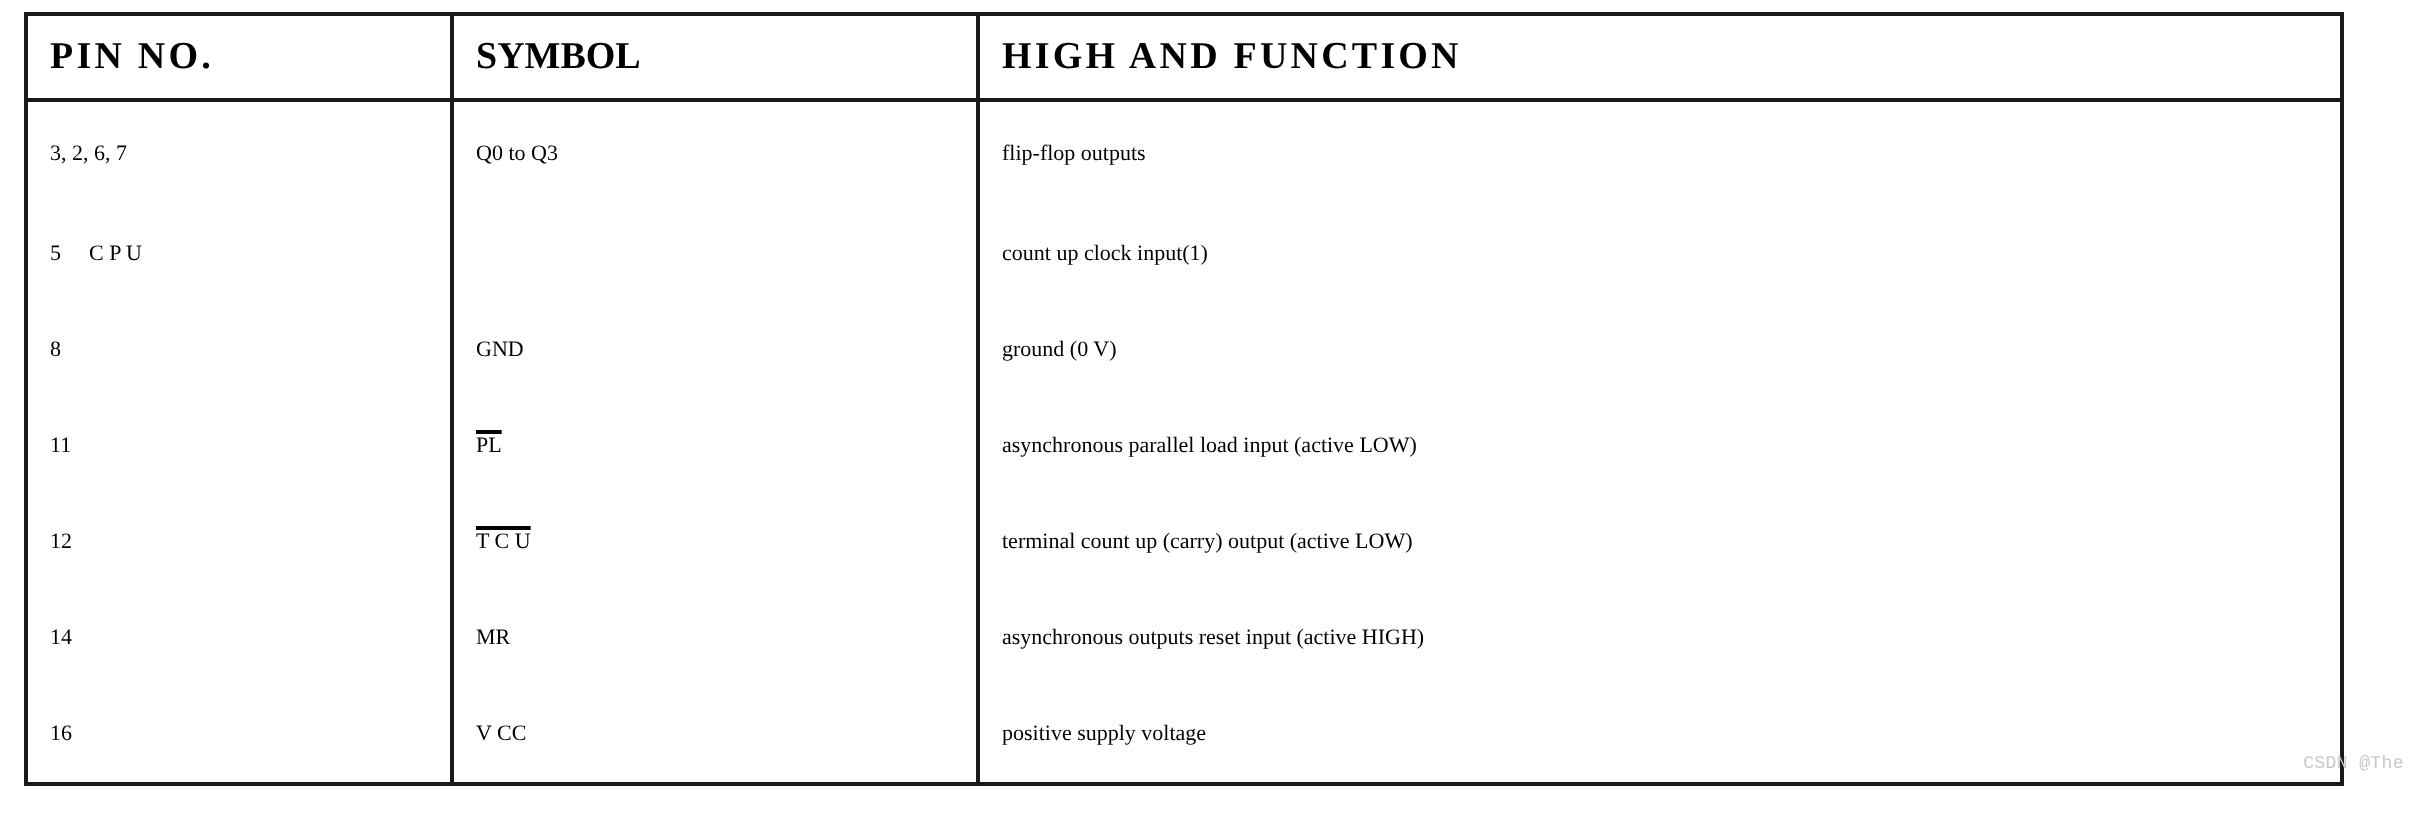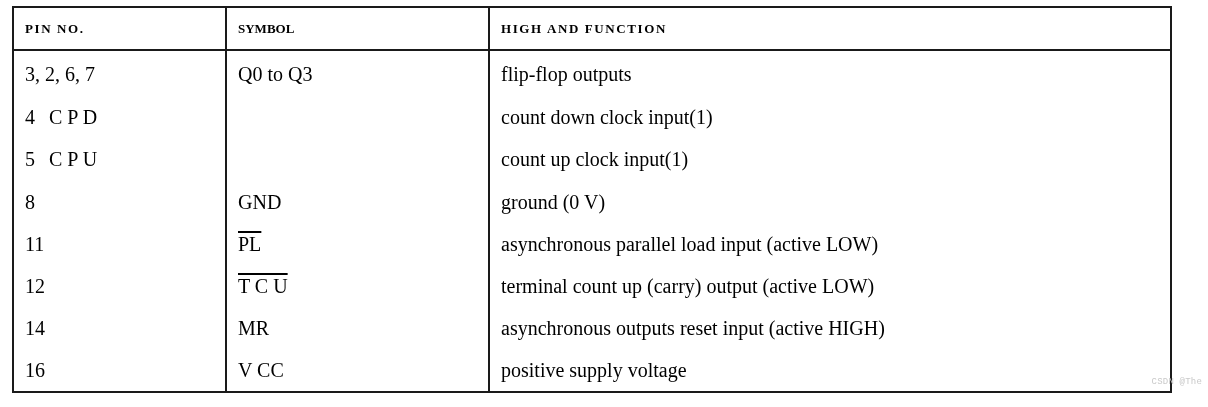--- a/index.html
+++ b/index.html
@@ -39,33 +39,33 @@
   col.c-name   { width: auto; }
 
   thead tr.header-row {
     height: 42px;
   }
 
   thead th {
     text-align: left;
     vertical-align: middle;
     font-weight: bold;
-    font-size: 13px;
+    font-size: 19px;
     padding: 0 4px 0 11px;
     border-bottom: 2px solid #1a1a1a;
     border-right: 2px solid #1a1a1a;
     white-space: nowrap;
   }
   thead th:last-child { border-right: none; }
 
   th.spaced { letter-spacing: 1.6px; }
 
   tbody td {
     vertical-align: middle;
-    font-size: 20px;
+    font-size: 11px;
     padding: 0 0 0 11px;
     border-right: 2px solid #1a1a1a;
     white-space: nowrap;
     line-height: 1.1;
   }
   tbody td:last-child { border-right: none; }
 
   tbody tr { height: 34.5px; }
   tbody tr.first-body-row { height: 38px; }
 
@@ -112,25 +112,20 @@
       </tr>
     </thead>
     <tbody>
 
       <tr class="first-body-row">
         <td class="pin-cell">3, 2, 6, 7</td>
         <td>Q0 to Q3</td>
         <td>flip-flop outputs</td>
       </tr>
 
-      <tr>
-        <td class="pin-cell"><span class="pin-spaced"><span>4</span><span class="gap"></span><span>C P D</span></span></td>
-        <td></td>
-        <td>count down clock input(1)</td>
-      </tr>
 
       <tr>
         <td class="pin-cell"><span class="pin-spaced"><span>5</span><span class="gap"></span><span>C P U</span></span></td>
         <td></td>
         <td>count up clock input(1)</td>
       </tr>
 
       <tr>
         <td class="pin-cell">8</td>
         <td>GND</td>

